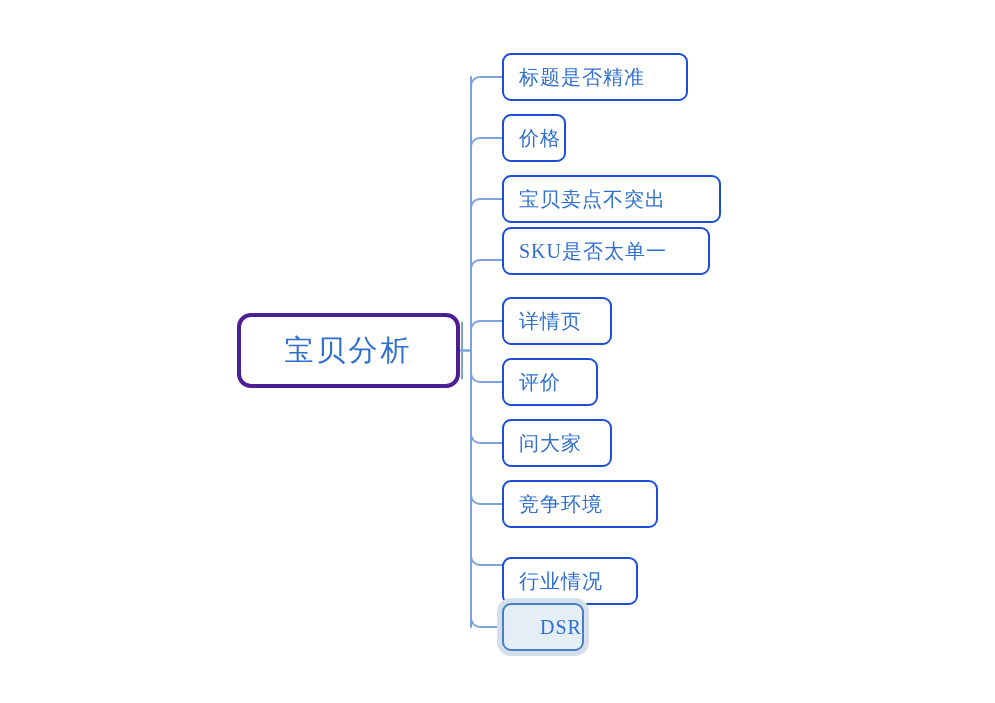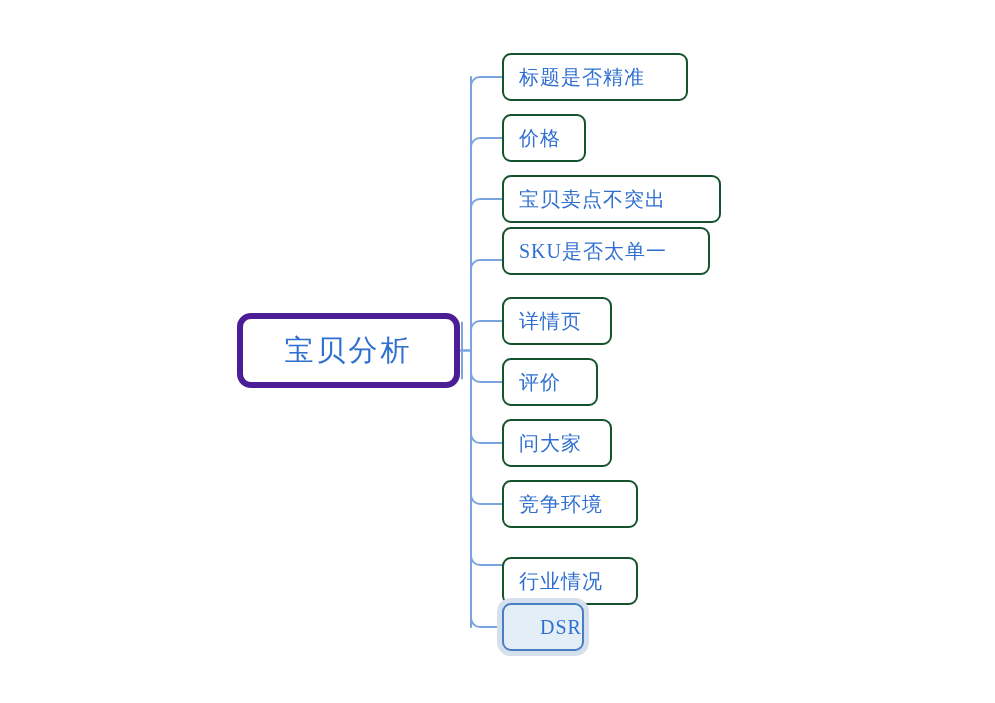--- a/index.html
+++ b/index.html
@@ -28,42 +28,42 @@
   }
 
   
   .root-node {
     position: absolute;
     left: 237px;
     top: 313px;
     width: 223px;
     height: 75px;
     box-sizing: border-box;
-    border: 6px solid #4c1d95;
+    border: 4px solid #4c1d95;
     border-radius: 14px;
     background: #ffffff;
     display: flex;
     align-items: center;
     justify-content: center;
   }
   .root-label {
     font-family: "Liberation Serif", "DejaVu Serif", serif;
     font-size: 29px;
     color: #2f6fd0;
     letter-spacing: 3px;
     white-space: nowrap;
   }
 
   
   .child-node {
     position: absolute;
     left: 502px;
     height: 48px;
     box-sizing: border-box;
-    border: 2px solid #14532d;
+    border: 2px solid #1d4ed8;
     border-radius: 9px;
     background: #ffffff;
     display: flex;
     align-items: center;
     padding: 0 15px;
   }
   .child-label {
     font-family: "Liberation Serif", "DejaVu Serif", serif;
     font-size: 20px;
     color: #2f6fd0;
@@ -102,39 +102,39 @@
     </svg>
 
   <div class="root-node">
     <span class="root-label">宝贝分析</span>
   </div>
 
   <div id="children-layer">
       <div class="child-node" style="top: 53px; width: 186px;">
         <span class="child-label">标题是否精准</span>
       </div>
-      <div class="child-node" style="top: 114px; width: 84px;">
+      <div class="child-node" style="top: 114px; width: 64px;">
         <span class="child-label">价格</span>
       </div>
       <div class="child-node" style="top: 175px; width: 219px;">
         <span class="child-label">宝贝卖点不突出</span>
       </div>
       <div class="child-node" style="top: 227px; width: 208px;">
         <span class="child-label">SKU是否太单一</span>
       </div>
       <div class="child-node" style="top: 297px; width: 110px;">
         <span class="child-label">详情页</span>
       </div>
       <div class="child-node" style="top: 358px; width: 96px;">
         <span class="child-label">评价</span>
       </div>
       <div class="child-node" style="top: 419px; width: 110px;">
         <span class="child-label">问大家</span>
       </div>
-      <div class="child-node" style="top: 480px; width: 136px;">
+      <div class="child-node" style="top: 480px; width: 156px;">
         <span class="child-label">竞争环境</span>
       </div>
       <div class="child-node" style="top: 541px; width: 136px; margin-top: 16px;">
         <span class="child-label">行业情况</span>
       </div>
       <div class="child-node selected" style="top: 603px; width: 82px; padding-left: 36px;">
         <span class="child-label">DSR</span>
       </div>
     </div>
 

